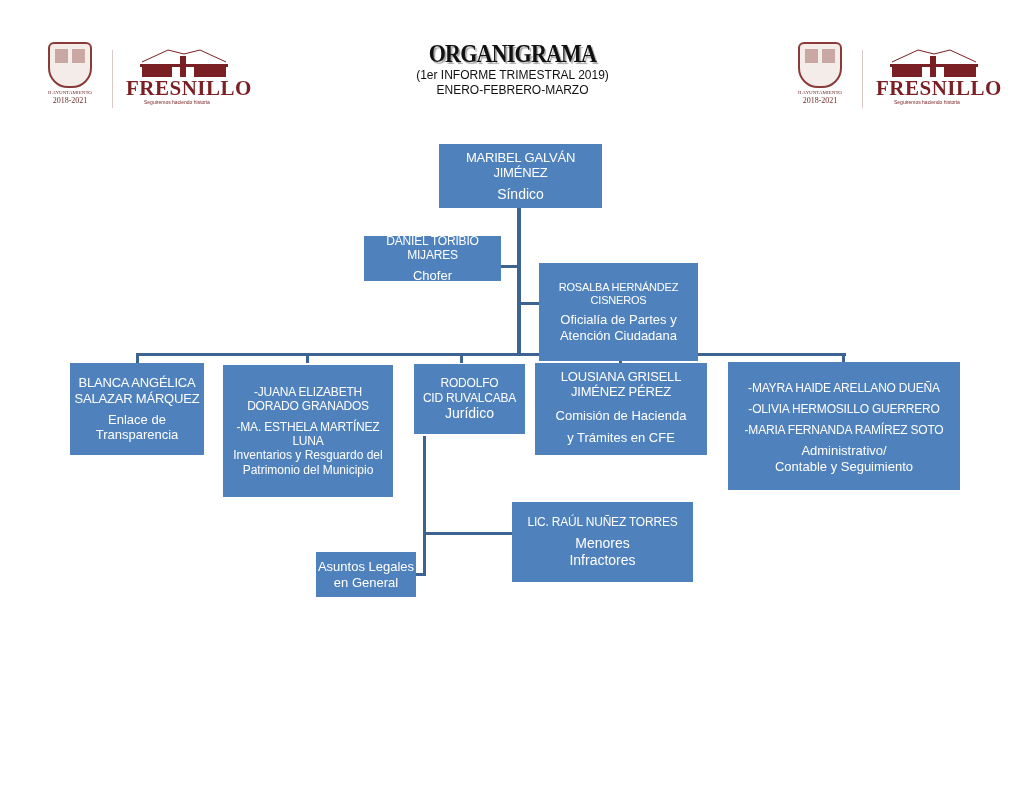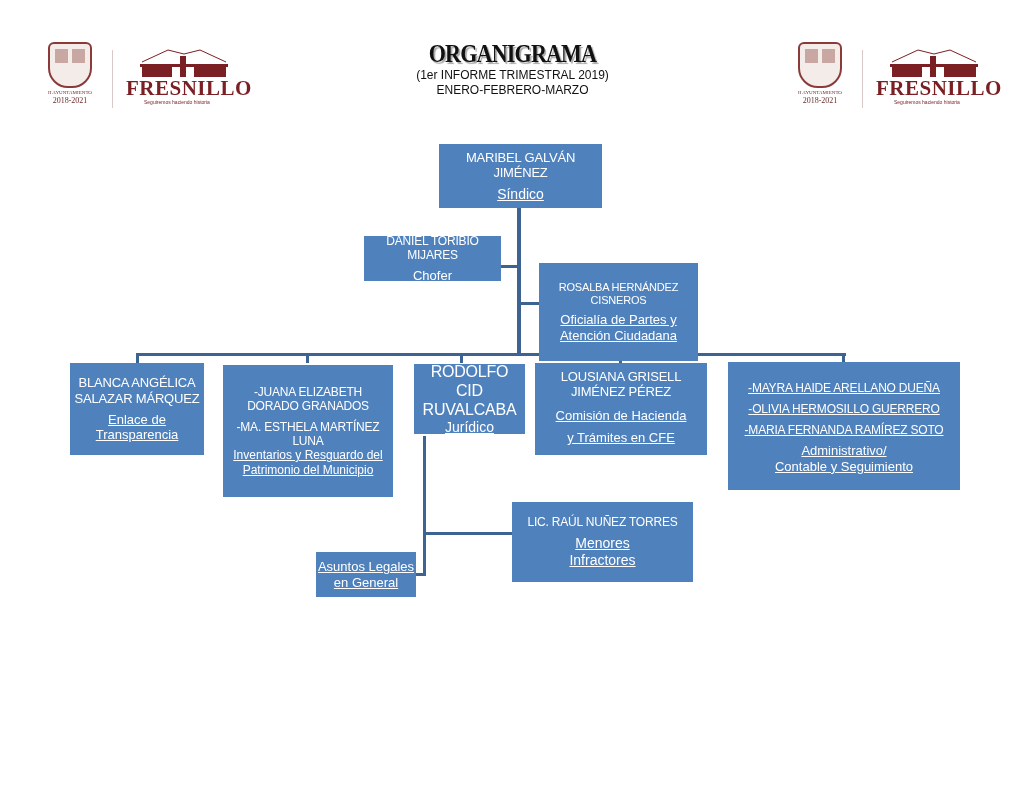--- a/index.html
+++ b/index.html
@@ -1,19 +1,19 @@
 <!DOCTYPE html>
 <html><head>
 <meta charset="utf-8">
 <style>
   html, body { margin: 0; padding: 0; background: #ffffff; }
   body { width: 1024px; height: 791px; position: relative; overflow: hidden; font-family: "Liberation Sans", sans-serif; }
   .box { position: absolute; background: #4f81bd; color: #ffffff; text-align: center; box-sizing: border-box; display: flex; flex-direction: column; justify-content: center; align-items: center; line-height: 1.2; }
   .box .name { font-size: 12px; letter-spacing: -0.2px; }
-  .box .role { font-size: 13px; margin-top: 5px; text-decoration: underline; }
+  .box .role { font-size: 13px; margin-top: 5px; }
   .line { position: absolute; background: #3d6392; }
   
   .title { position: absolute; left: 400px; top: 40px; width: 225px; text-align: center; }
   .title .main { font-family: "Liberation Serif", serif; font-size: 26px; font-weight: bold; color: #111; letter-spacing: -1px; transform: scaleX(0.85); text-shadow: 2px 2px 1px #aaa; line-height: 28px; }
   .title .sub { font-size: 12px; color: #111; line-height: 15px; }
   
   .logo { position: absolute; width: 195px; height: 72px; }
   .shield { position: absolute; left: 0; top: 0; width: 44px; height: 46px; border: 2px solid #8b3a3a; border-radius: 6px 6px 20px 20px; box-sizing: border-box; background: #f4ece9; }
   .shield::before { content: ""; position: absolute; left: 5px; top: 5px; width: 13px; height: 14px; background: #c9a7a2; }
   .shield::after { content: ""; position: absolute; right: 5px; top: 5px; width: 13px; height: 14px; background: #c9a7a2; }
@@ -103,31 +103,31 @@
   <div class="role"><span>Enlace de</span><br><span>Transparencia</span></div>
 </div>
 
 <div class="box" style="left:223px; top:365px; width:170px; height:132px;">
   <div class="name"><span>-JUANA ELIZABETH</span><br><span>DORADO GRANADOS</span></div>
   <div class="name" style="margin-top:6px;"><span>-MA. ESTHELA MARTÍNEZ</span><br><span>LUNA</span></div>
   <div class="role" style="font-size:12px; margin-top:0;"><span>Inventarios y Resguardo del</span><br><span>Patrimonio del Municipio</span></div>
 </div>
 
 <div class="box" style="left:414px; top:364px; width:111px; height:70px;">
-  <div class="name" style="font-size:16px;"><span>RODOLFO</span><br><span>CID RUVALCABA</span></div>
+  <div class="name" style="font-size:12px;"><span>RODOLFO</span><br><span>CID RUVALCABA</span></div>
   <div class="role" style="margin-top:0; font-size:14px;">Jurídico</div>
 </div>
 
 <div class="box" style="left:535px; top:363px; width:172px; height:92px;">
   <div class="name" style="font-size:13px;"><span>LOUSIANA GRISELL</span><br><span>JIMÉNEZ PÉREZ</span></div>
   <div class="role" style="line-height:1.7;"><span>Comisión de Hacienda</span><br><span>y Trámites en CFE</span></div>
 </div>
 
 <div class="box" style="left:728px; top:362px; width:232px; height:128px;">
-  <div class="name" style="line-height:1.75;text-decoration:underline;">
+  <div class="name" style="line-height:1.75;">
     <span>-MAYRA HAIDE ARELLANO DUEÑA</span><br>
     <span>-OLIVIA HERMOSILLO GUERRERO</span><br>
     <span>-MARIA FERNANDA RAMÍREZ SOTO</span>
   </div>
   <div class="role" style="margin-top:2px;"><span>Administrativo/</span><br><span>Contable y Seguimiento</span></div>
 </div>
 
 <div class="box" style="left:512px; top:502px; width:181px; height:80px;">
   <div class="name">LIC. RAÚL NUÑEZ TORRES</div>
   <div class="role" style="font-size:14px; margin-top:6px;"><span>Menores</span><br><span>Infractores</span></div>

